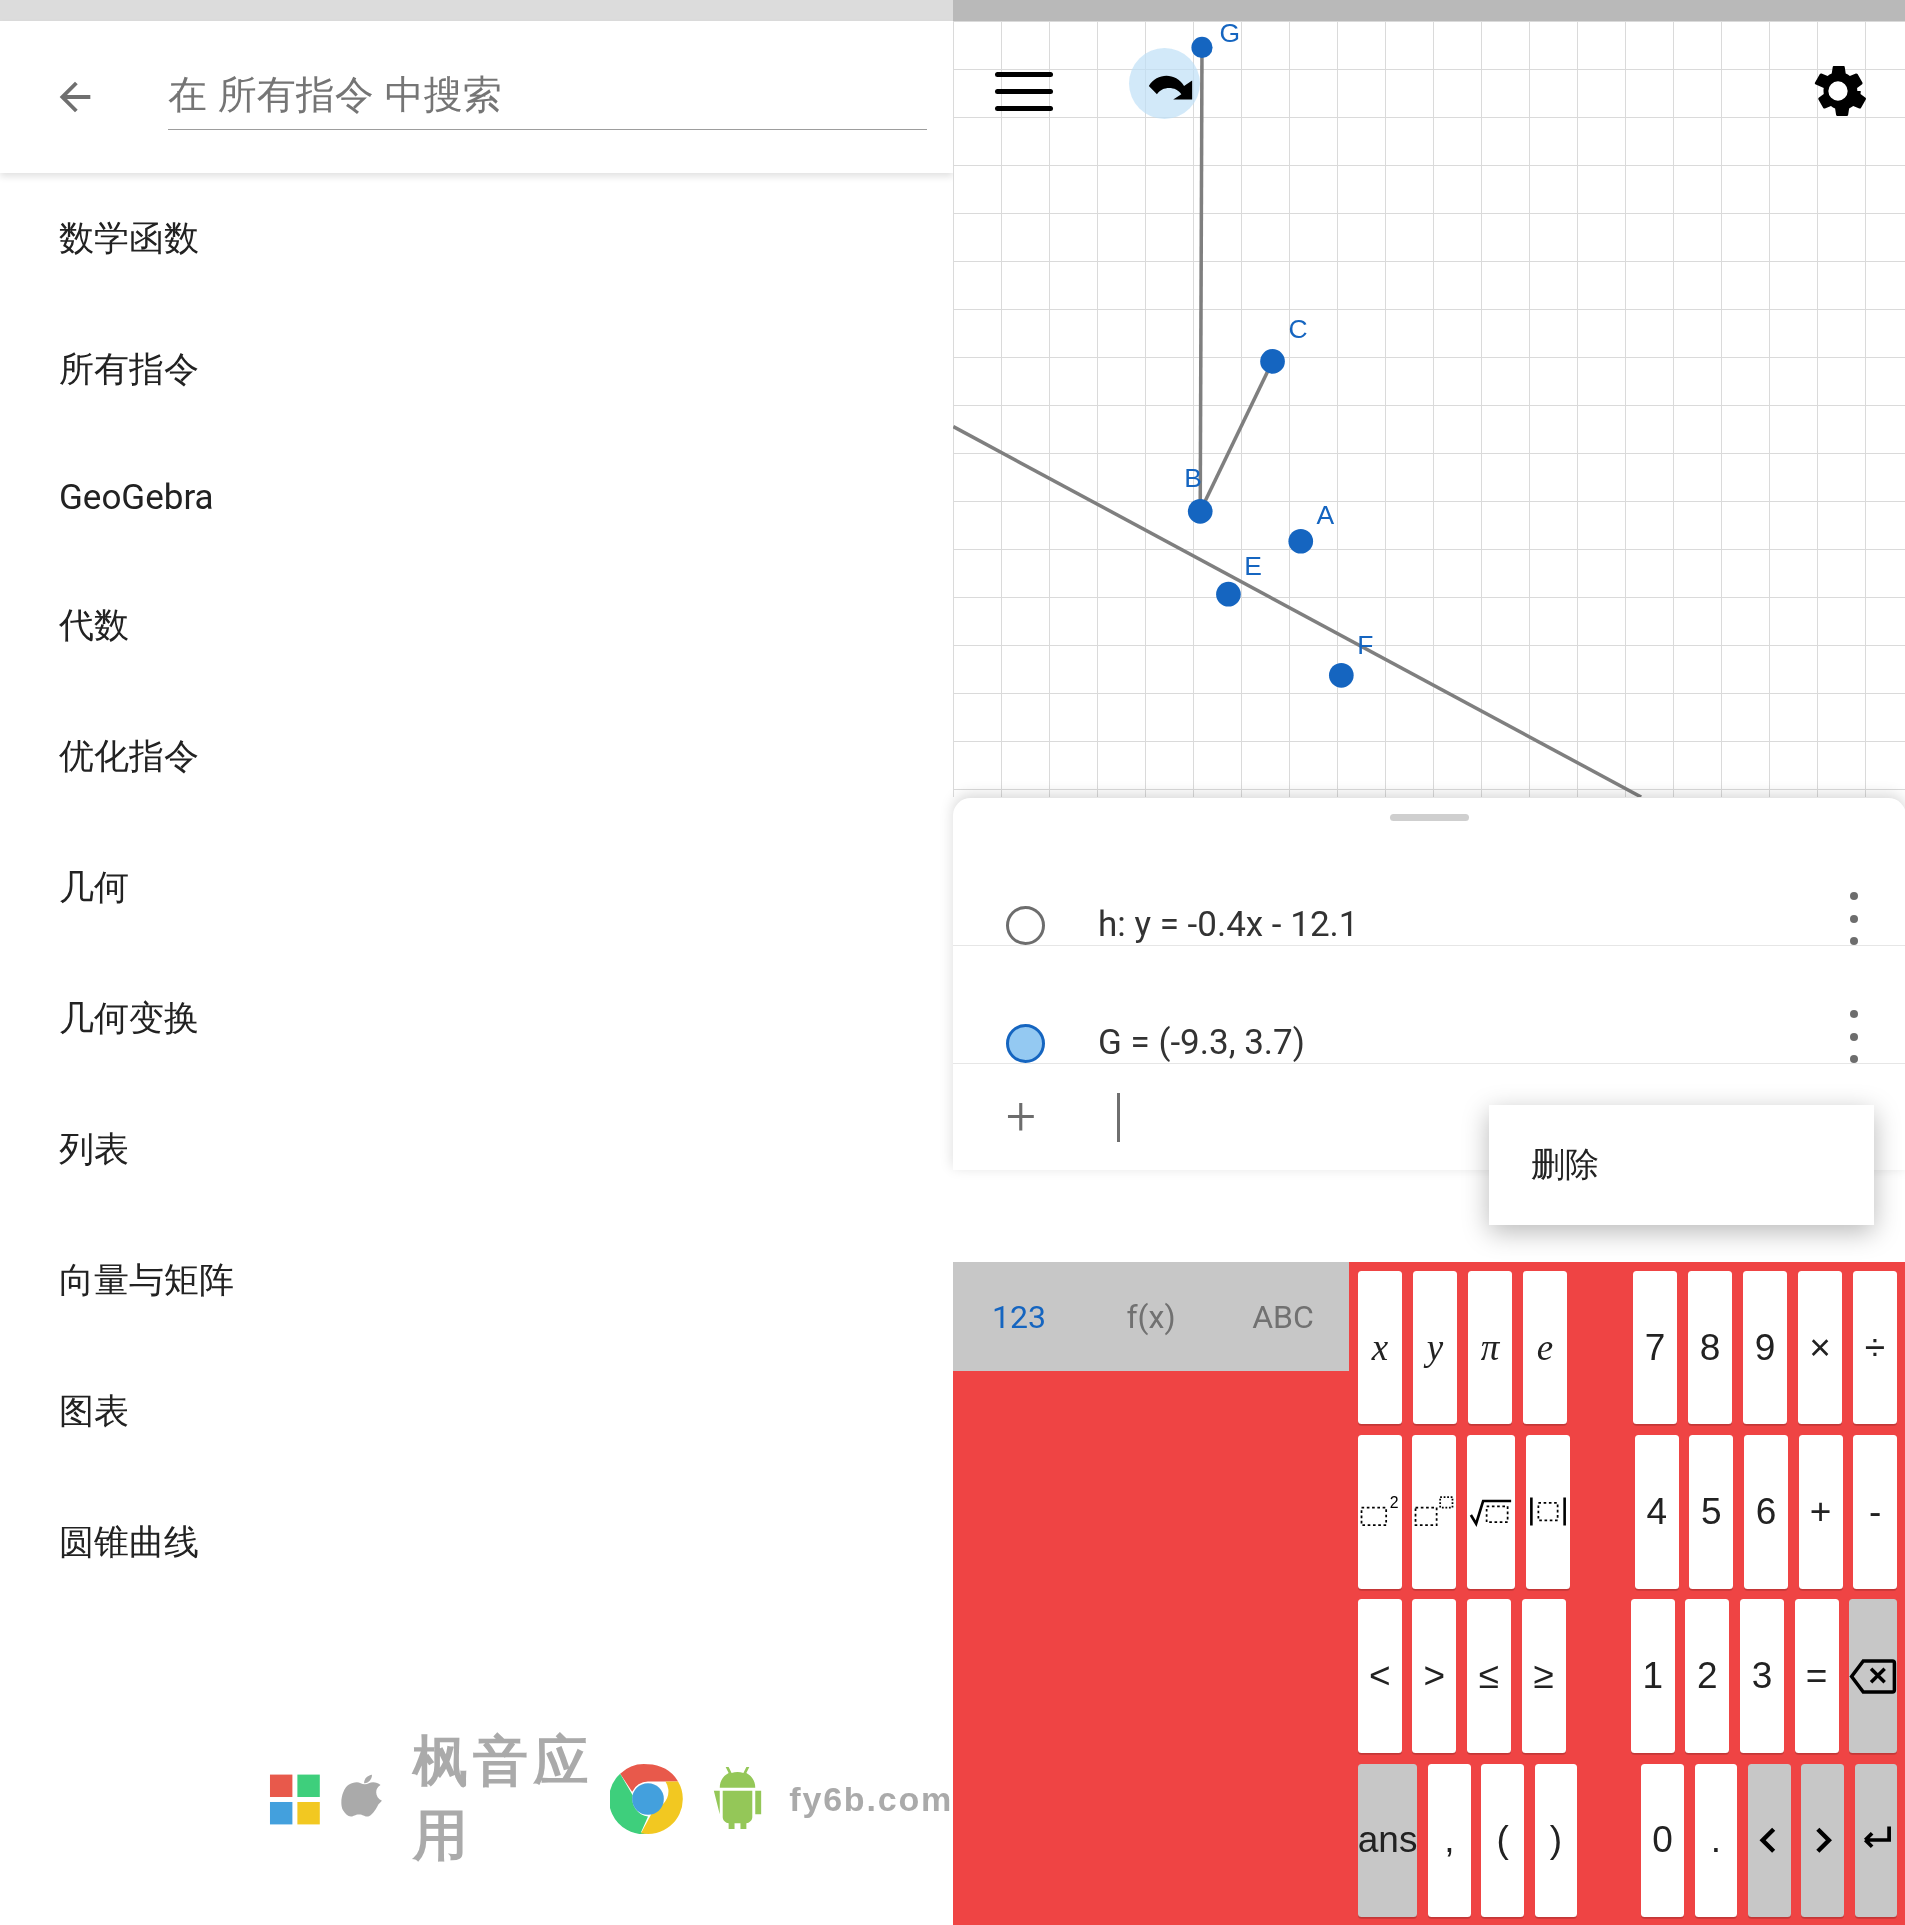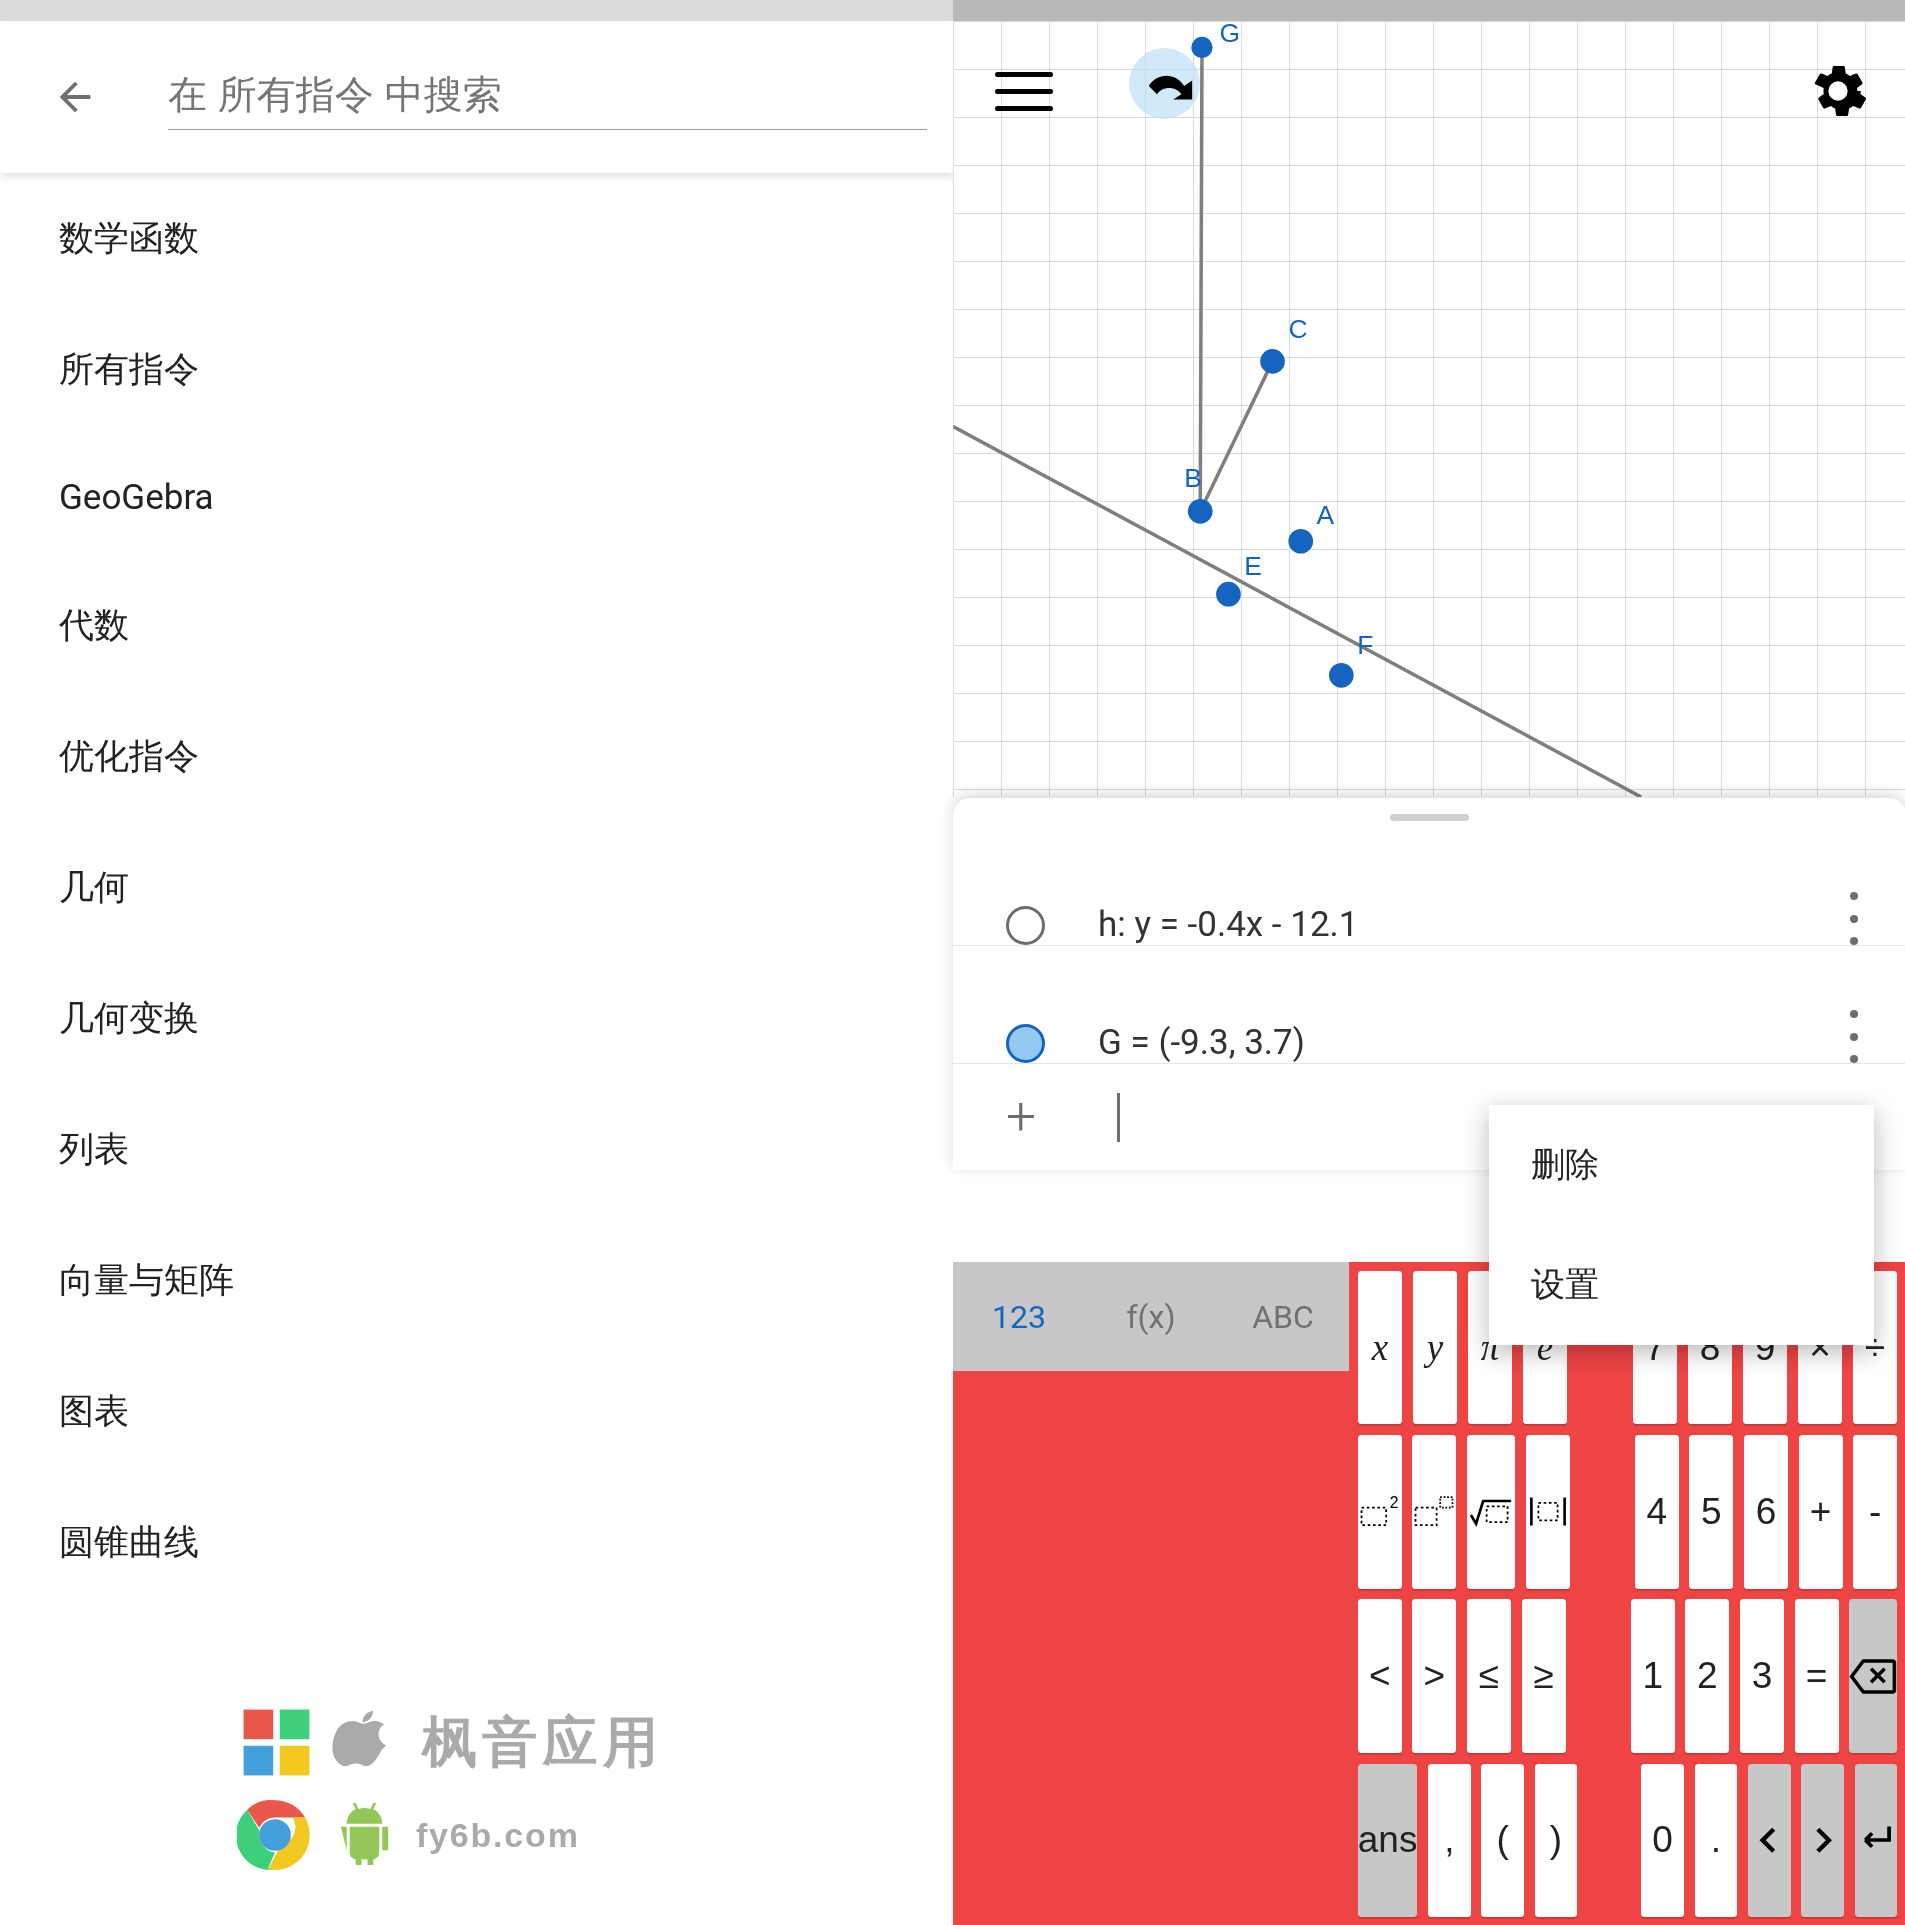--- a/index.html
+++ b/index.html
@@ -59,21 +59,21 @@
 .tab.active { color:#1565c0 }
 .key-rows { flex:1; display:flex; flex-direction:column; padding:8.8px; gap:10.6px }
 .krow { flex:1; display:flex; gap:10.6px }
 .key { flex:1; background:#fff; border-radius:3.5px; box-shadow:0 1.8px 0 rgba(0,0,0,.18); display:flex; align-items:center; justify-content:center; font-size:37px; color:#222; cursor:pointer; font-family:"Times New Roman",serif; font-style:italic }
 .key.up { font-style:normal; font-family:Arial }
 .key.gap { background:transparent; box-shadow:none; cursor:default }
 .key.dark { background:#c7c7c7; font-style:normal; font-family:Arial }
 .key svg { pointer-events:none }
 
 
-.wm { position:absolute; left:237px; bottom:53px; display:flex; flex-direction:column; gap:15px; opacity:.92 }
+.wm { position:absolute; left:265px; bottom:53px; display:flex; flex-direction:row; gap:15px; opacity:.92 }
 .wm-row { display:flex; align-items:center; gap:16px }
 .wm-text { font-size:55px; font-weight:800; color:#a3a3a3; letter-spacing:5.3px; font-family:"Microsoft YaHei",Arial }
 .wm-text2 { font-size:34px; font-weight:900; color:#a3a3a3; font-family:Arial; letter-spacing:1.8px }
 </style>
 </head>
 <body>
 
 <div class="root">
 
   <div class="left">
@@ -206,21 +206,20 @@
           </div>
       </div>
       <div class="add-row">
         <span class="plus">+</span>
         <span class="cursor-line"></span>
       </div>
     </div>
 
     <div class="popup">
       <div class="popup-item">删除</div>
-      <div class="popup-item">设置</div>
     </div>
 
     <div class="kbd">
       <div class="tabbar">
         <div class="tab active">123</div>
         <div class="tab">f(x)</div>
         <div class="tab">ABC</div>
       </div>
       <div class="key-rows">
         <div class="krow">

